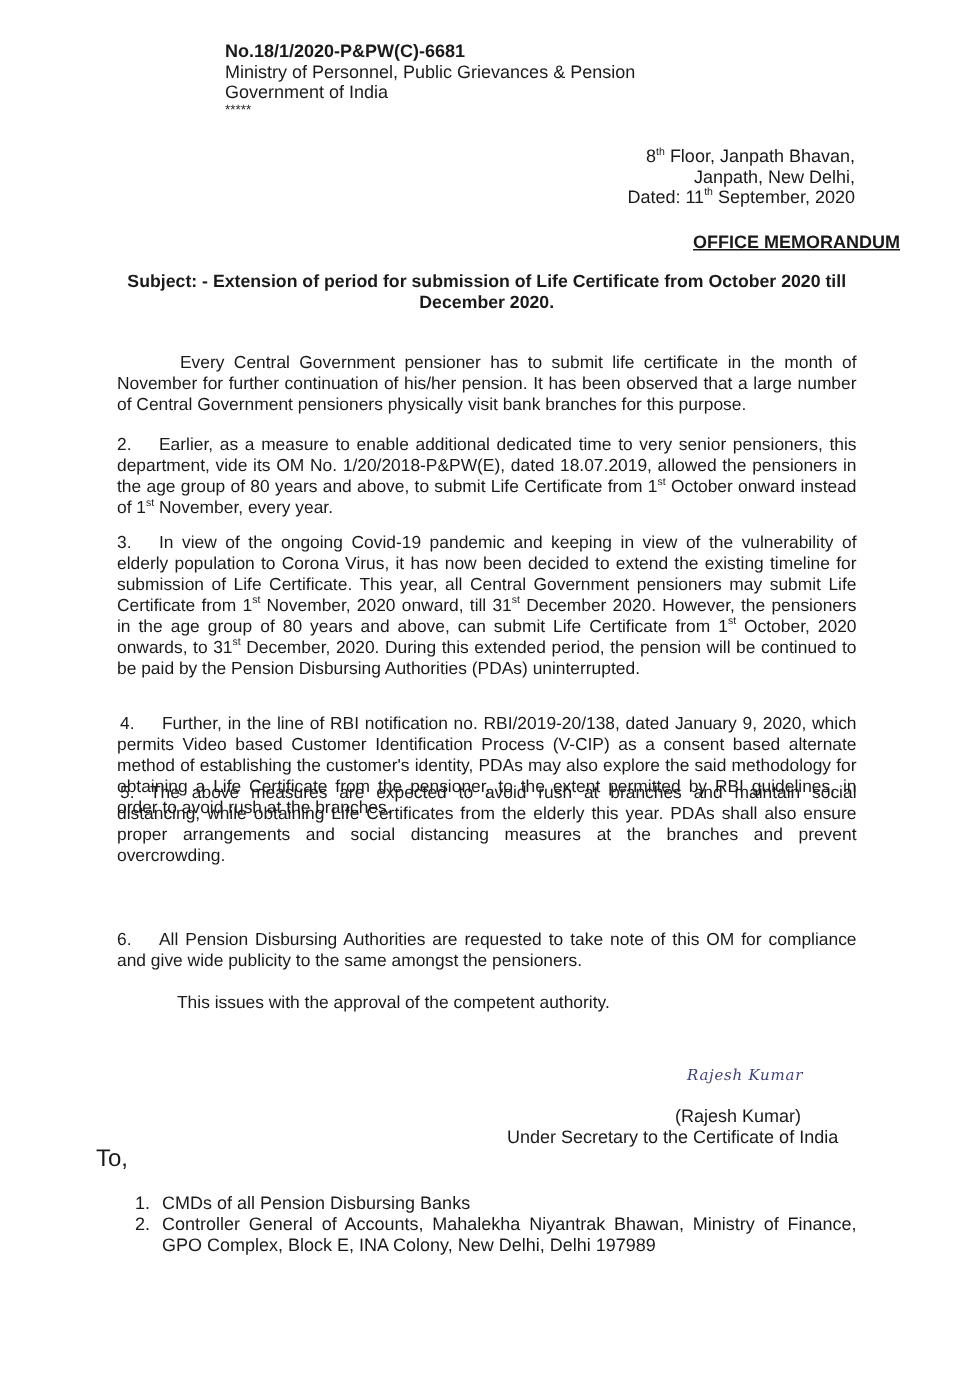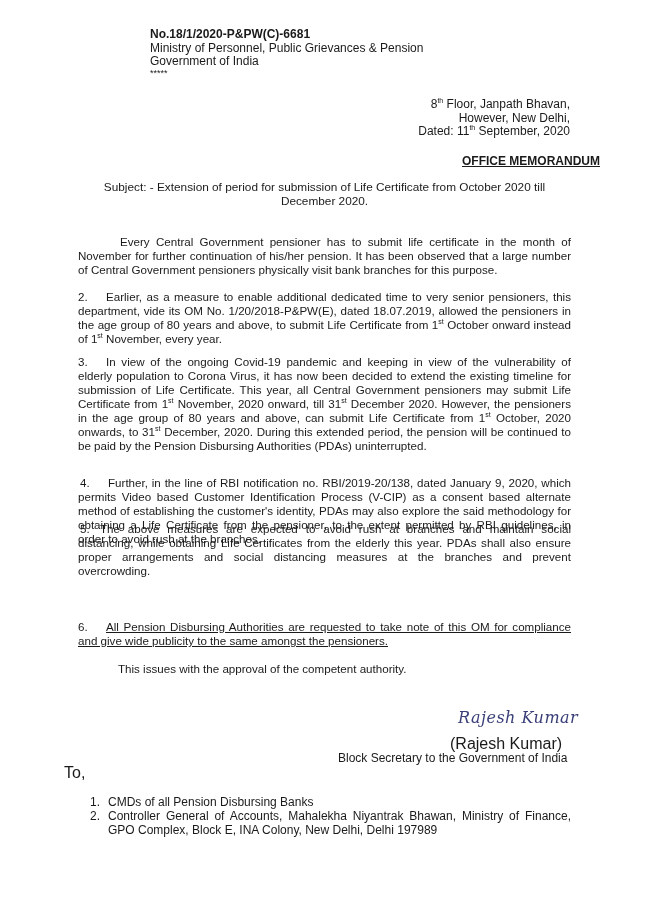--- a/index.html
+++ b/index.html
@@ -9,34 +9,34 @@
   .abs { position: absolute; }
   .header-block { left: 150px; width: 350px; top: 28px; font-size: 12px; line-height: 13.5px; }
   .header-block .num { font-weight: bold; }
   .stars { font-size: 9px; line-height: 8px; letter-spacing: 0; }
   .addr { right: 80px; top: 98px; text-align: right; font-size: 12px; line-height: 13.5px; width: 240px; }
   .addr .l1, .addr .l2, .addr .l3 { display: block; }
   .addr .l1 { padding-right: 0; }
   sup { font-size: 7px; line-height: 0; vertical-align: super; }
   .om-title { left: 12px; width: 588px; top: 154px; text-align: right; font-weight: bold; font-size: 12px; }
   .om-title span { text-decoration: underline; }
-  .subject { left: 78px; width: 493px; top: 180px; text-align: center; font-weight: normal; font-size: 11.8px; line-height: 14px; }
+  .subject { left: 78px; width: 493px; top: 180px; text-align: center; font-weight: bold; font-size: 11.8px; line-height: 14px; }
   .para { left: 78px; width: 493px; text-align: justify; }
   .para .ind { display: inline-block; }
   .p0 { top: 235px; }
   .p0 .ind { width: 42px; }
   .p2 { top: 290px; }
   .p3 { top: 355px; }
   .p4 { top: 476px; }
   .p5 { top: 522px; }
-  .p6 { top: 620px; text-decoration: underline; }
+  .p6 { top: 620px; }
   .approval { left: 118px; top: 662px; }
   .num-lbl { display: inline-block; width: 28px; }
-  .signature { left: 458px; top: 711px; font-family: "DejaVu Serif", serif; font-style: italic; color: #3a3f78; font-size: 16px; letter-spacing: 0.5px; }
-  .sig-name { left: 450px; top: 737px; font-size: 16px; }
+  .signature { left: 458px; top: 711px; font-family: "DejaVu Serif", serif; font-style: italic; color: #3a3f78; font-size: 10px; letter-spacing: 0.5px; }
+  .sig-name { left: 450px; top: 737px; font-size: 12px; }
   .sig-desig { left: 338px; top: 751px; font-size: 12px; }
   .to { left: 64px; top: 766px; font-size: 16px; }
   .rcpt { left: 108px; width: 463px; font-size: 12px; line-height: 14px; }
   .rcpt .n { position: absolute; left: -18px; top: 0; }
   .r1 { top: 795px; }
   .r2 { top: 809px; text-align: justify; }
 </style>
 </head>
 <body>
 
@@ -44,21 +44,21 @@
 
   <div class="abs header-block">
     <div class="num">No.18/1/2020-P&amp;PW(C)-6681</div>
     <div>Ministry of Personnel, Public Grievances &amp; Pension</div>
     <div>Government of India</div>
     <div class="stars">*****</div>
   </div>
 
   <div class="abs addr">
     <span class="l1"><span>8</span><sup>th</sup><span> Floor, Janpath Bhavan,</span></span>
-    <span class="l2">However, New Delhi,</span>
+    <span class="l2">Janpath, New Delhi,</span>
     <span class="l3"><span>Dated:  11</span><sup>th</sup><span> September, 2020</span></span>
   </div>
 
   <div class="abs om-title"><span>OFFICE MEMORANDUM</span></div>
 
   <div class="abs subject">Subject: - Extension of period for submission of Life Certificate from October 2020 till December 2020.</div>
 
   <div class="abs para p0"><span class="ind"></span><span>Every Central Government pensioner has to submit life certificate in the month of November for further continuation of his/her pension. It has been observed that a large number of Central Government pensioners physically visit bank branches for this purpose.</span></div>
 
   <div class="abs para p2"><span class="num-lbl">2.</span><span>Earlier, as a measure to  enable additional dedicated time to very senior pensioners, this department, vide its OM No. 1/20/2018-P&amp;PW(E), dated 18.07.2019, allowed the pensioners in the age group of  80 years and above, to submit  Life Certificate from 1</span><sup>st</sup><span> October onward instead of 1</span><sup>st</sup><span> November, every year.</span></div>
@@ -68,21 +68,21 @@
   <div class="abs para p4"><span class="num-lbl" style="width:30px;padding-left:2px;box-sizing:border-box">4.</span><span>Further, in the line of RBI notification no. RBI/2019-20/138, dated January 9, 2020, which permits Video based Customer Identification Process (V-CIP) as  a consent based alternate method of establishing the customer's identity, PDAs  may also explore the said methodology for obtaining a Life Certificate from the pensioner, to the extent permitted by RBI guidelines, in order to avoid rush at the branches.</span></div>
 
   <div class="abs para p5"><span class="num-lbl" style="width:22px;padding-left:2px;box-sizing:border-box">5.</span><span>The above measures are expected to avoid rush at branches and maintain social distancing, while obtaining Life Certificates from the elderly this year. PDAs shall also ensure proper arrangements and social distancing measures at the branches and prevent overcrowding.</span></div>
 
   <div class="abs para p6"><span class="num-lbl">6.</span><span>All Pension Disbursing Authorities are requested to take note of this OM for compliance and give wide publicity to the same amongst the pensioners.</span></div>
 
   <div class="abs approval">This issues with the approval of the competent authority.</div>
 
   <div class="abs signature">Rajesh Kumar</div>
   <div class="abs sig-name">(Rajesh Kumar)</div>
-  <div class="abs sig-desig">Block Secretary to the Government of India</div>
+  <div class="abs sig-desig">Under Secretary to the Certificate of India</div>
 
   <div class="abs to">To,</div>
 
   <div class="abs rcpt r1">
     <span class="n">1.</span>
     <span>CMDs of all Pension Disbursing Banks</span>
   </div>
   <div class="abs rcpt r2">
     <span class="n">2.</span>
     <span>Controller General of Accounts, Mahalekha Niyantrak Bhawan, Ministry of Finance, GPO Complex, Block E, INA Colony, New Delhi, Delhi 197989</span>

